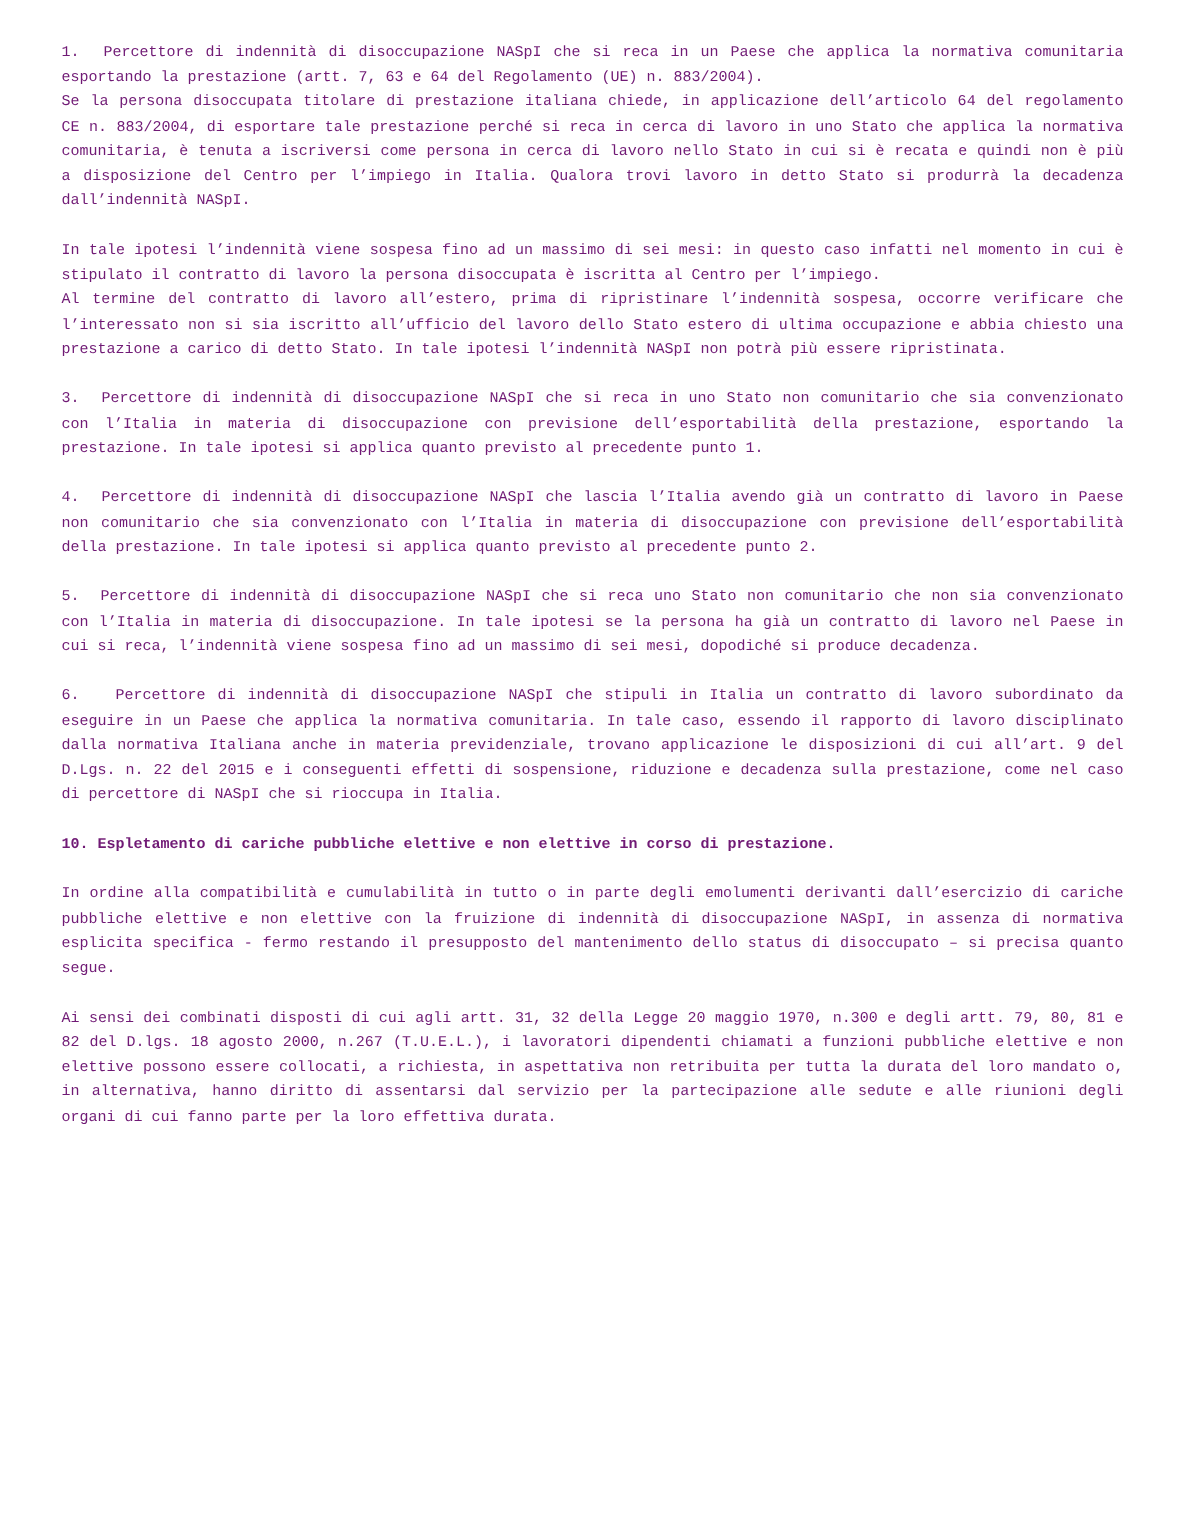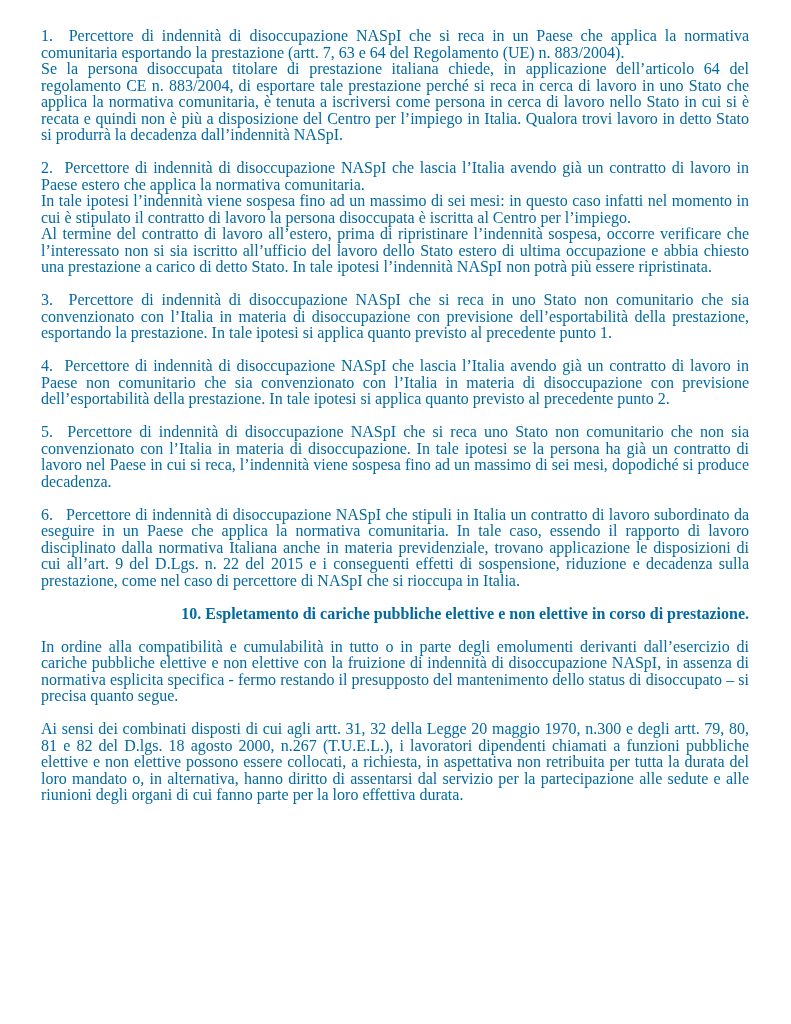--- a/index.html
+++ b/index.html
@@ -10,47 +10,46 @@
     overflow: hidden;
   }
   .page {
     width: 791px;
     height: 1024px;
     background: #ffffff;
     padding: 28px 42px 0 41px;
     overflow: hidden;
   }
   .doc {
-    font-family: Liberation Serif, serif;
-    font-size: 16px;
+    font-family: Liberation Mono, monospace;
+    font-size: 10px;
     line-height: 16.5px;
-    color: #0369a1;
+    color: #701a75;
     text-align: justify;
     text-justify: inter-word;
   }
   .block { margin-bottom: 16.5px; }
   .block p { margin: 0; }
   .block.heading p {
     font-weight: 700;
-    text-align: right;
+    text-align: left;
   }
 </style>
 </head>
 <body>
 
 <div class="page">
   <div class="doc">
 
     <div class="block">
       <p>1.&nbsp; Percettore di indennità di disoccupazione NASpI che si reca in un Paese che applica la normativa comunitaria esportando la prestazione (artt. 7, 63 e 64 del Regolamento (UE) n. 883/2004).</p>
       <p>Se la persona disoccupata titolare di prestazione italiana chiede, in applicazione dell’articolo 64 del regolamento CE n. 883/2004, di esportare tale prestazione perché si reca in cerca di lavoro in uno Stato che applica la normativa comunitaria, è tenuta a iscriversi come persona in cerca di lavoro nello Stato in cui si è recata e quindi non è più a disposizione del Centro per l’impiego in Italia. Qualora trovi lavoro in detto Stato si produrrà la decadenza dall’indennità NASpI.</p>
     </div>
 
     <div class="block">
-      <p>2.&nbsp; Percettore di indennità di disoccupazione NASpI che lascia l’Italia avendo già un contratto di lavoro in Paese estero che applica la normativa comunitaria.</p>
       <p>In tale ipotesi l’indennità viene sospesa fino ad un massimo di sei mesi: in questo caso infatti nel momento in cui è stipulato il contratto di lavoro la persona disoccupata è iscritta al Centro per l’impiego.</p>
       <p>Al termine del contratto di lavoro all’estero, prima di ripristinare l’indennità sospesa, occorre verificare che l’interessato non si sia iscritto all’ufficio del lavoro dello Stato estero di ultima occupazione e abbia chiesto una prestazione a carico di detto Stato. In tale ipotesi l’indennità NASpI non potrà più essere ripristinata.</p>
     </div>
 
     <div class="block">
       <p>3.&nbsp; Percettore di indennità di disoccupazione NASpI che si reca in uno Stato non comunitario che sia convenzionato con l’Italia in materia di disoccupazione con previsione dell’esportabilità della prestazione, esportando la prestazione. In tale ipotesi si applica quanto previsto al precedente punto 1.</p>
     </div>
 
     <div class="block">
       <p>4.&nbsp; Percettore di indennità di disoccupazione NASpI che lascia l’Italia avendo già un contratto di lavoro in Paese non comunitario che sia convenzionato con l’Italia in materia di disoccupazione con previsione dell’esportabilità della prestazione. In tale ipotesi si applica quanto previsto al precedente punto 2.</p>

